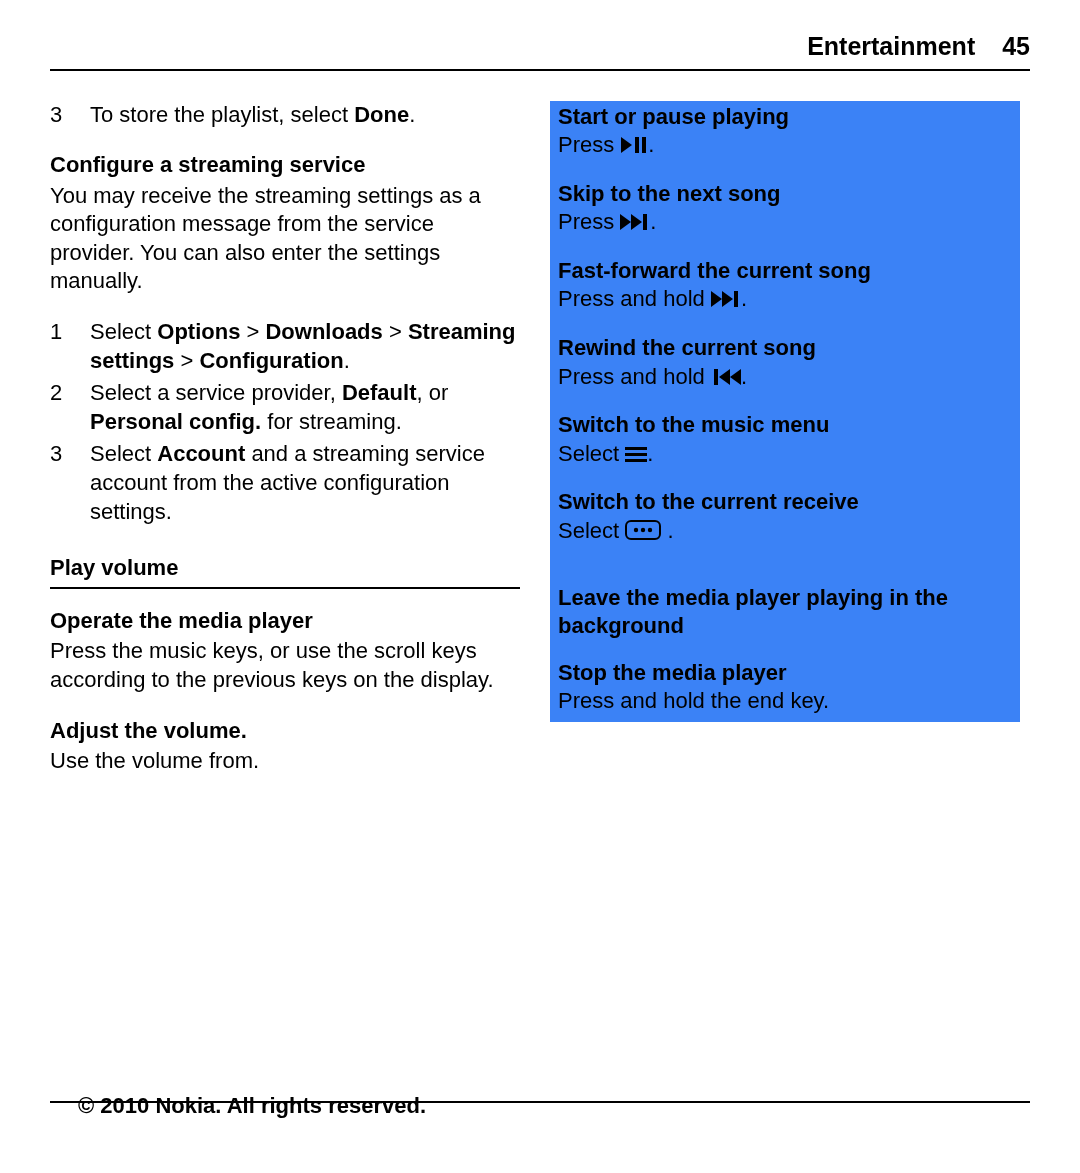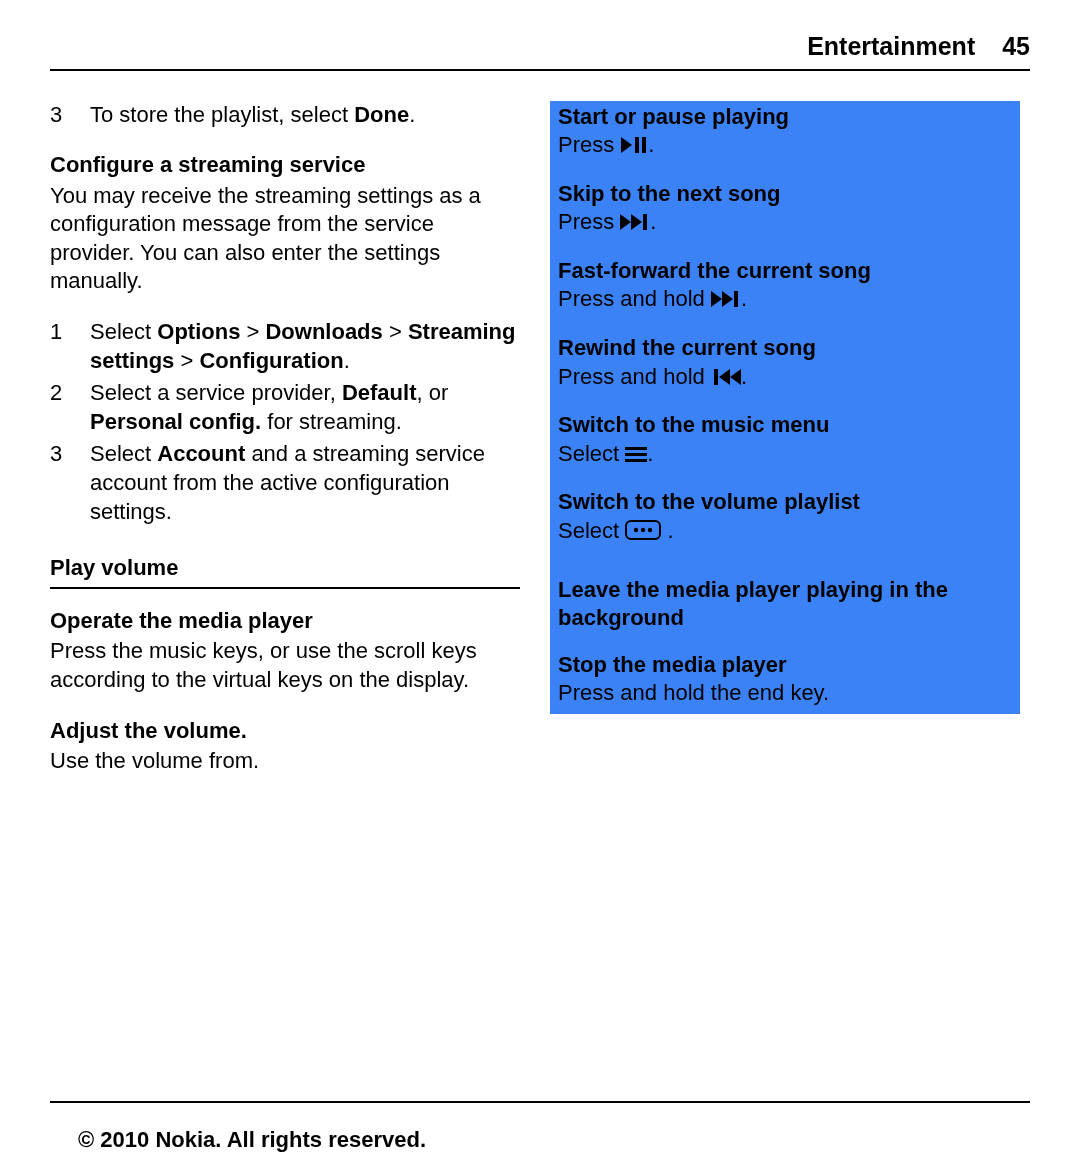--- a/index.html
+++ b/index.html
@@ -74,21 +74,21 @@
   }
   .footer-rule {
     border-top: 2px solid #000;
     position: absolute;
     left: 50px; right: 50px;
     bottom: 70px;
   }
   .footer {
     position: absolute;
     left: 78px;
-    bottom: 18px;
+    bottom: 52px;
     font-weight: bold;
     font-size: 22px;
   }
   svg { display: inline-block; }
 </style>
 </head>
 <body>
 
 <div class="page">
 
@@ -125,21 +125,21 @@
           <div class="ol-item">
             <div class="num">3</div>
             <div class="txt"><span>Select </span><span class="b">Account</span><span> and a streaming service account from the active configuration settings.</span></div>
           </div>
         </div>
 
       <div class="section-head" style="margin-top:28px">Play volume</div>
       <div class="play-rule"></div>
 
       <div class="section-head" style="margin-top:8px">Operate the media player</div>
-      <div class="para">Press the music keys, or use the scroll keys according to the virtual keys on the display.</div>
+      <div class="para">Press the music keys, or use the scroll keys according to the previous keys on the display.</div>
 
       <div class="section-head">Adjust the volume.</div>
       <div class="para">Use the volume from.</div>
 
     </div>
 
     <div class="col">
       <div class="shade">
 
         <div class="block">
@@ -192,32 +192,32 @@
           <div>
             <span>Select </span><span class="icon"><svg width="22" height="16" viewBox="0 0 22 16">
                   <rect x="0" y="0" width="22" height="3" fill="#000"></rect>
                   <rect x="0" y="6" width="22" height="3" fill="#000"></rect>
                   <rect x="0" y="12" width="22" height="3" fill="#000"></rect>
                 </svg></span><span>.</span>
           </div>
         </div>
 
         <div class="block">
-          <div class="bhead">Switch to the volume playlist</div>
+          <div class="bhead">Switch to the current receive</div>
           <div>
             <span>Select </span><span class="icon"><svg width="36" height="20" viewBox="0 0 36 20">
                   <rect x="1" y="1" width="34" height="18" rx="5" ry="5" fill="none" stroke="#000" stroke-width="2"></rect>
                   <circle cx="11" cy="10" r="2.2" fill="#000"></circle>
                   <circle cx="18" cy="10" r="2.2" fill="#000"></circle>
                   <circle cx="25" cy="10" r="2.2" fill="#000"></circle>
                 </svg></span><span> .</span>
           </div>
         </div>
 
-        <div class="block" style="margin-top:28px">
+        <div class="block" style="margin-top:36px">
           <div class="bhead">Leave the media player playing in the background</div>
         </div>
 
         <div class="block">
           <div class="bhead">Stop the media player</div>
           <div>Press and hold the end key.</div>
         </div>
 
       </div>
     </div>

